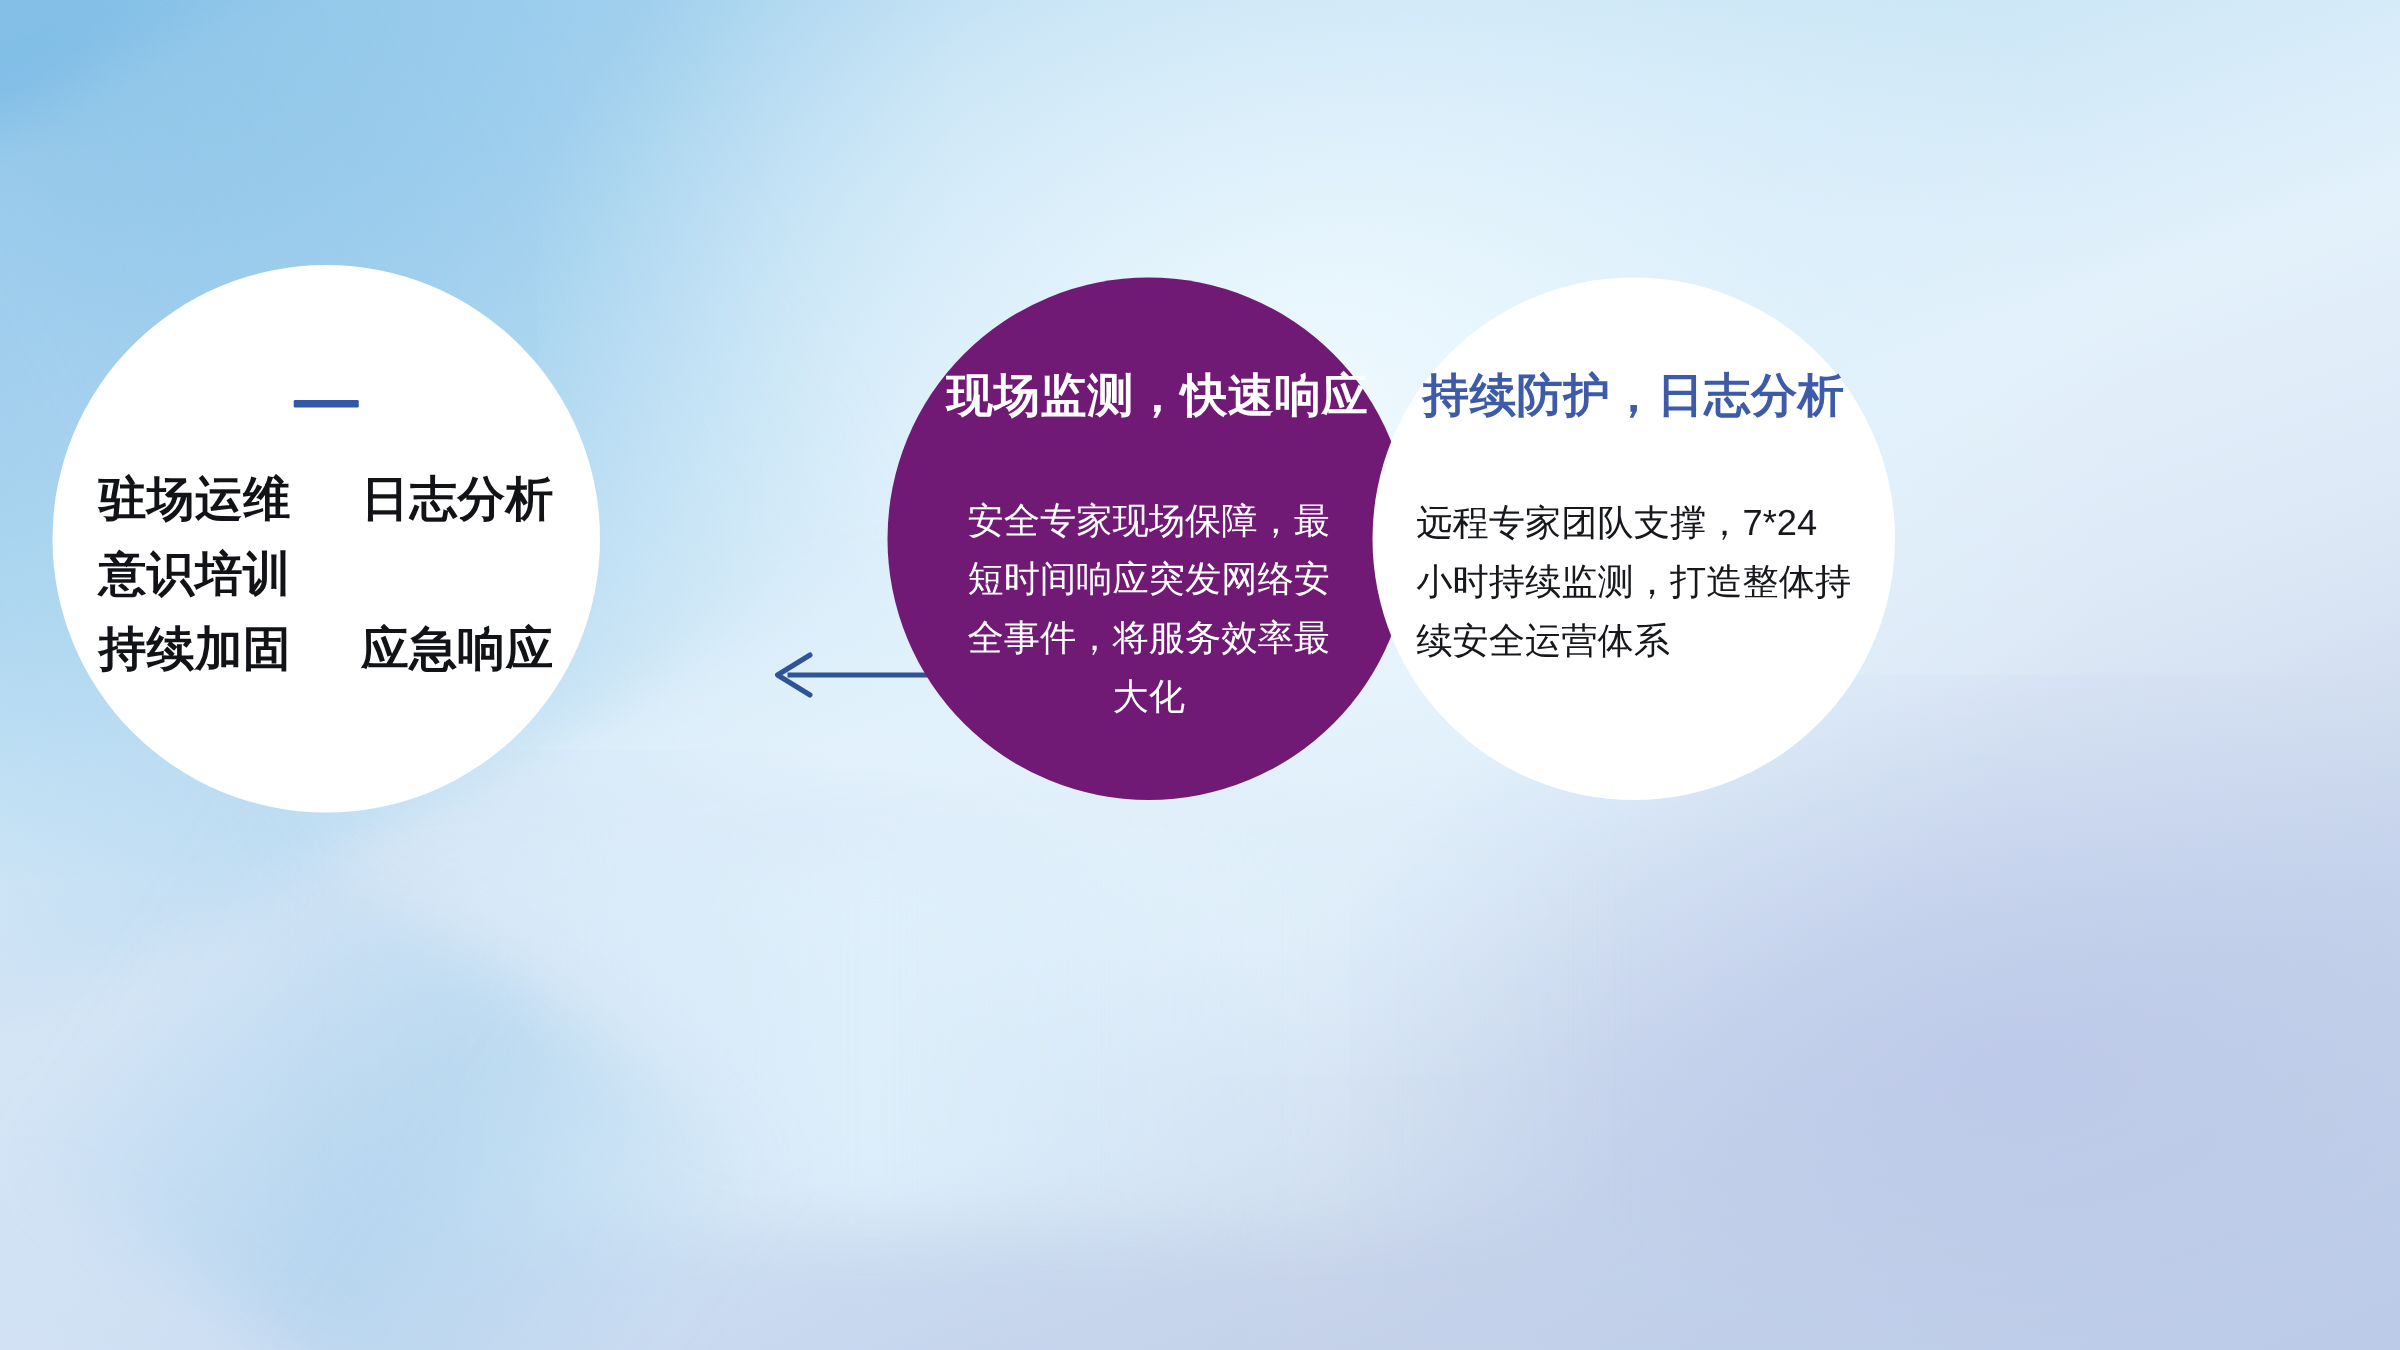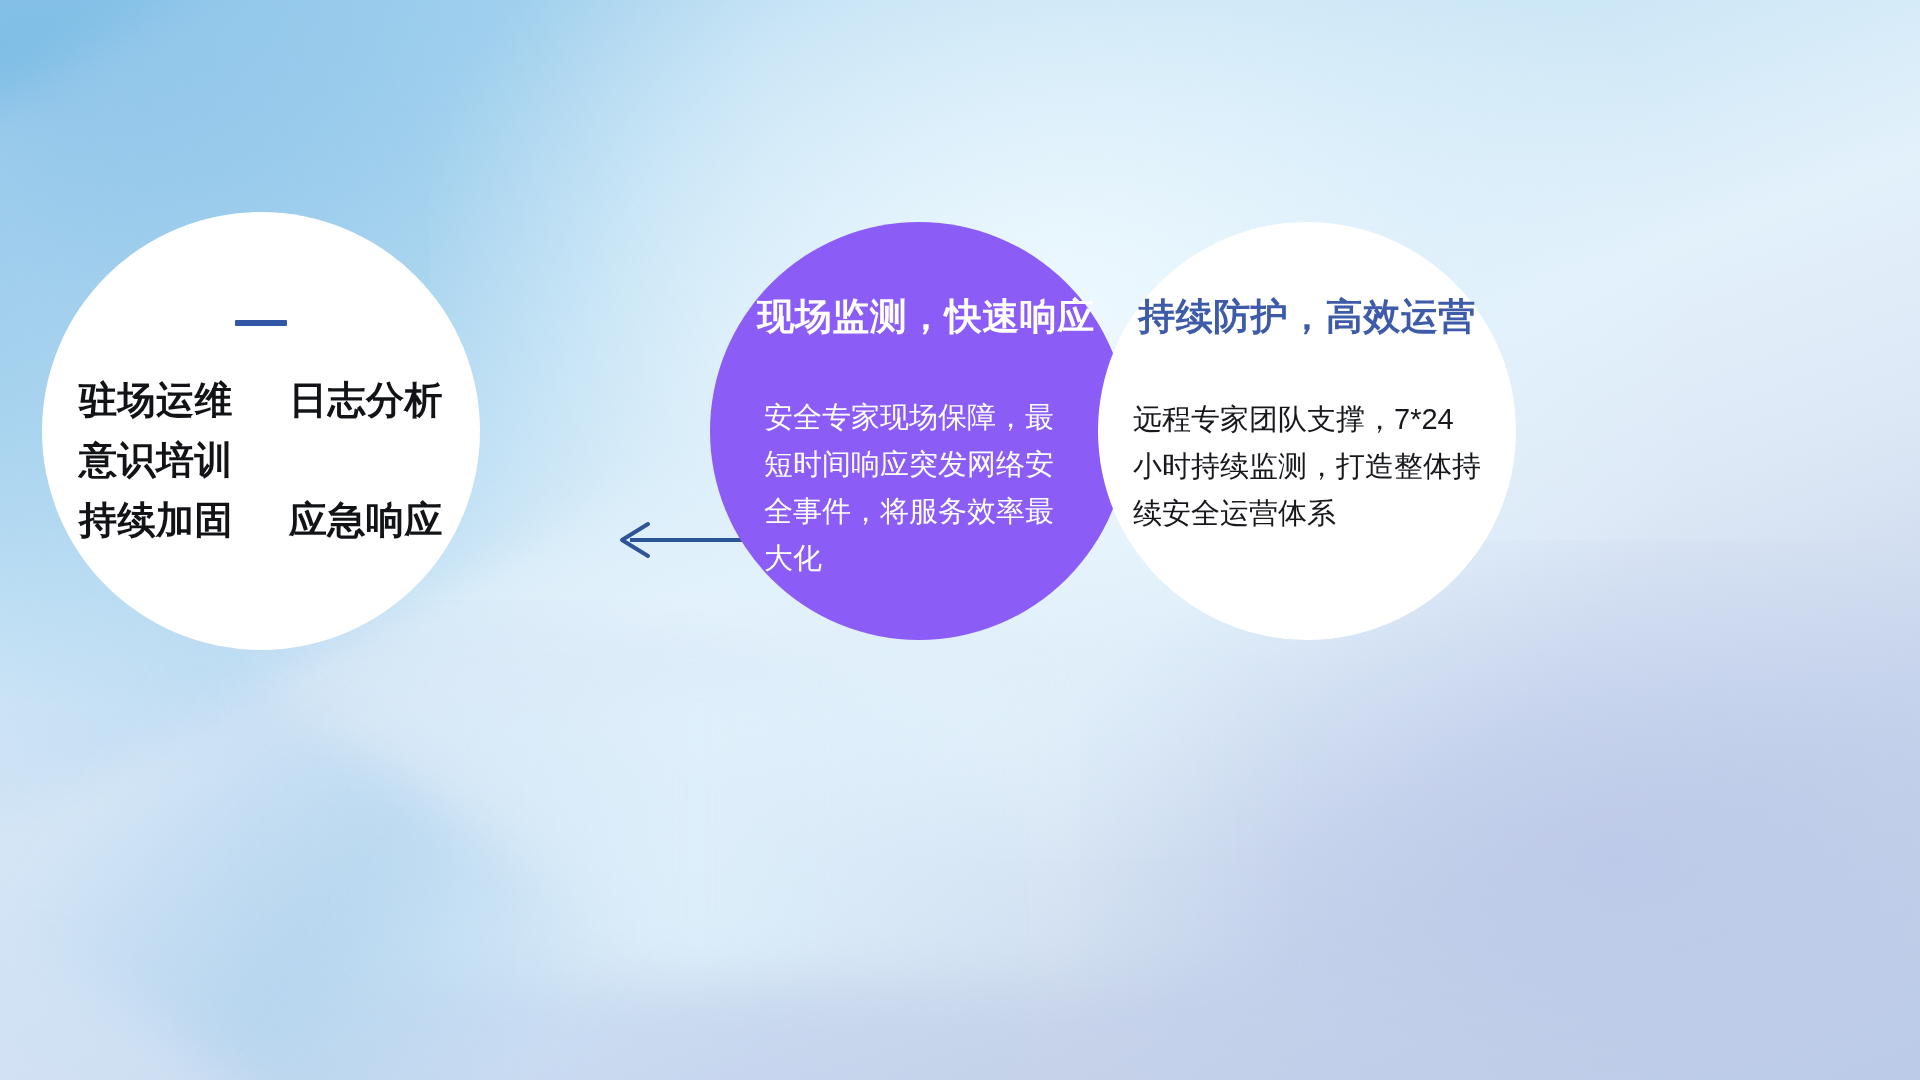--- a/index.html
+++ b/index.html
@@ -131,21 +131,21 @@
     width: 438px;
     height: 438px;
     background: #ffffff;
     z-index: 4;
   }
   .circle-mid {
     left: 710px;
     top: 222px;
     width: 418px;
     height: 418px;
-    background: #8b5cf6;
+    background: #701a75;
     z-index: 5;
   }
   .circle-right {
     left: 1098px;
     top: 222px;
     width: 418px;
     height: 418px;
     background: #ffffff;
     z-index: 6;
   }
@@ -189,20 +189,21 @@
     width: 520px;
     text-align: center;
     margin-left: 14px;
   }
   .mid-body {
     margin-top: 52px;
     width: 310px;
     color: #ffffff;
     font-size: 29px;
     line-height: 1.62;
+    text-align: center;
   }
 
   
   .right-title {
     margin-top: 70px;
     color: #3e5ba9;
     font-weight: bold;
     font-size: 37px;
     letter-spacing: 0.5px;
     white-space: nowrap;
@@ -257,17 +258,17 @@
       </div>
     </div>
   </div>
 
   <div class="circle circle-mid">
     <div class="mid-title">现场监测，快速响应</div>
     <div class="mid-body">安全专家现场保障，最短时间响应突发网络安全事件，将服务效率最大化</div>
   </div>
 
   <div class="circle circle-right">
-    <div class="right-title">持续防护，高效运营</div>
+    <div class="right-title">持续防护，日志分析</div>
     <div class="right-body">远程专家团队支撑，7*24小时持续监测，打造整体持续安全运营体系</div>
   </div>
 
 </div>
 
 </body></html>

